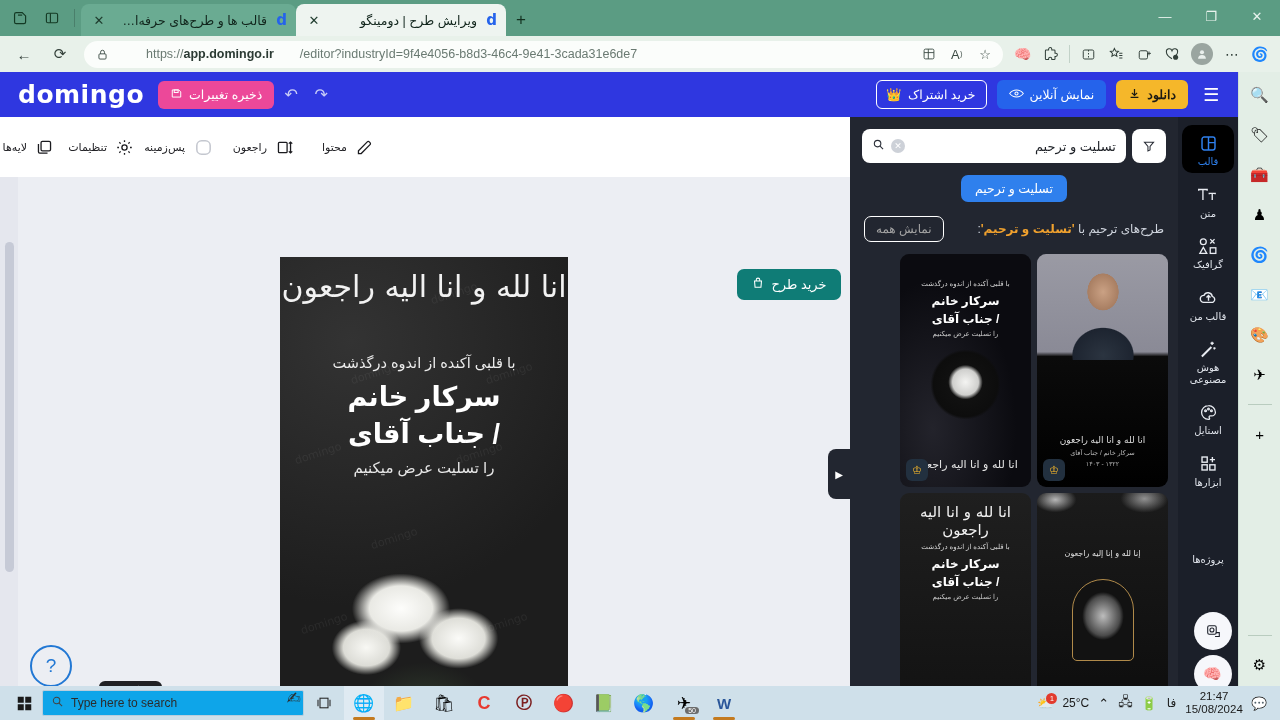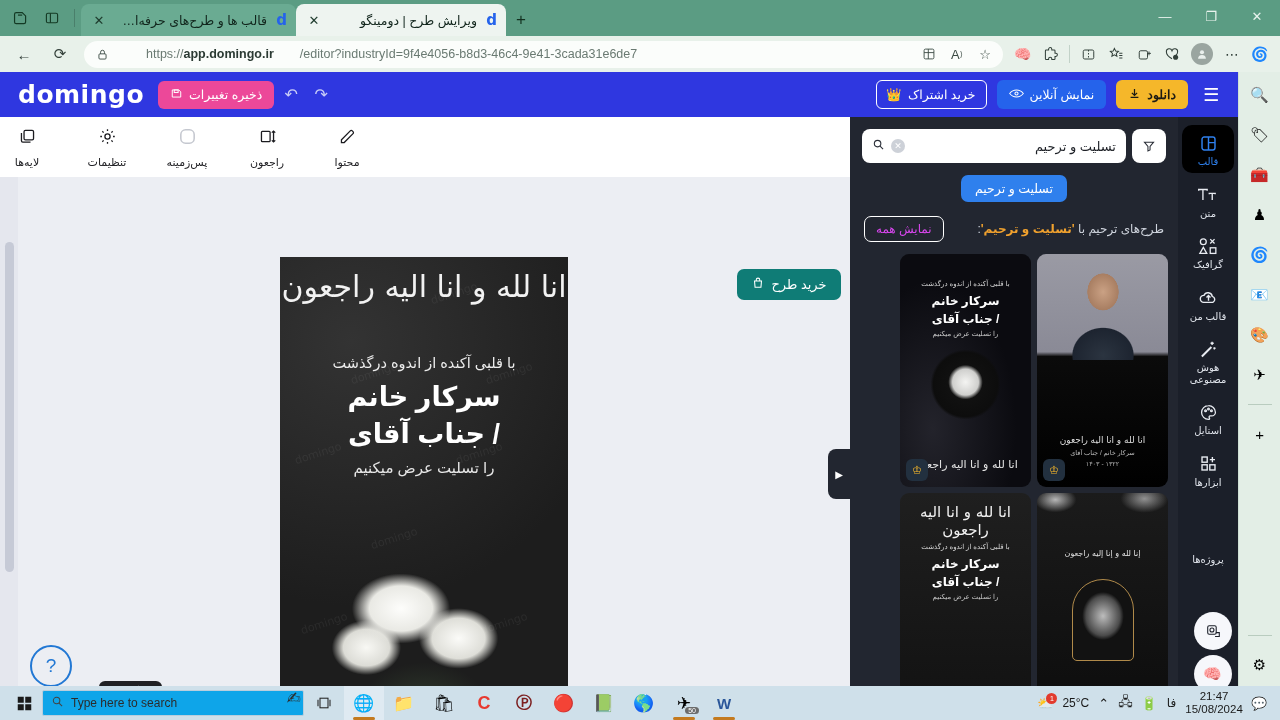--- a/index.html
+++ b/index.html
@@ -95,21 +95,21 @@
     padding: 0 12px; font-size: 12.5px; font-weight: bold; display: flex; align-items: center; gap: 6px; direction: rtl;
   }
   .hamburger { width: 26px; height: 26px; color: #fff; display:flex; align-items:center; justify-content:center; font-size: 18px; }
 
   
   .editor-tools {
     position: absolute; top: 45px; left: 0; width: 850px; height: 60px;
     background: #fff; display: flex; align-items: center; justify-content: flex-end;
     direction: rtl; padding-right: 14px; gap: 26px;
   }
-  .etool { width: 54px; display: flex; flex-direction: column; align-items: center; gap: 8px; }
+  .etool { width: 54px; display: flex; flex-direction: row; align-items: center; gap: 8px; }
   .etool .ei { height: 22px; display:flex; align-items:center; justify-content:center; color: #1b1b1f; }
   .etool .el { font-size: 11px; color: #232327; white-space: nowrap; }
 
   .canvas-area {
     position: absolute; top: 105px; left: 0; width: 850px; height: 544px;
     background: #eceef3; overflow: hidden;
   }
   .ruler-left { position: absolute; top: 0; left: 0; width: 18px; height: 544px; background: #e5e7ee; }
   .ruler-thumb { position: absolute; top: 65px; left: 5px; width: 9px; height: 330px; background: #c6cad6; border-radius: 5px; }
   .card {
@@ -171,21 +171,21 @@
     align-items: center; padding: 0 10px; gap: 6px; direction: rtl;
   }
   .search-box .sv { flex: 1; font-size: 13px; color: #1d2026; text-align: right; }
   .search-box .clear { width: 14px; height: 14px; border-radius: 50%; background: #cdd1d8; color: #fff; font-size: 9px; display: flex; align-items: center; justify-content: center; }
   .search-box .sicon { color: #2b2f38; font-size: 13px; }
   .chip-row { display: flex; justify-content: center; padding: 12px 0 0 0; }
   .chip { background: #2f80ed; color: #fff; border-radius: 7px; padding: 6px 14px; font-size: 12.5px; }
   .related-row { display: flex; align-items: center; justify-content: space-between; padding: 14px 14px 0 14px; direction: rtl; }
   .related-text { font-size: 12px; color: #cfd4dd; }
   .related-text b { color: #f0a12e; }
-  .btn-showall { border: 1px solid #fff; color: #d946ef; border-radius: 7px; padding: 5px 11px; font-size: 12px; background: transparent; }
+  .btn-showall { border: 1px solid #fff; color: #a3a3a3; border-radius: 7px; padding: 5px 11px; font-size: 12px; background: transparent; }
   .thumb-grid { display: flex; flex-wrap: wrap; gap: 6px; padding: 12px 10px 0 10px; direction: rtl; }
   .thumb { position: relative; width: 131px; height: 233px; border-radius: 9px; overflow: hidden; background: #111; }
   .thumb .crown {
     position: absolute; bottom: 6px; left: 6px; width: 22px; height: 22px; border-radius: 6px;
     background: #22303f; color: #f5b72a; display: flex; align-items: center; justify-content: center; font-size: 11px;
   }
   .t1 { background: linear-gradient(#9a9aa4 0%, #8a8a96 42%, #0b0b0b 44%, #000 100%); }
   .t1 .portrait {
     position: absolute; top: 14px; left: 50%; transform: translateX(-50%);
     width: 78px; height: 92px;

